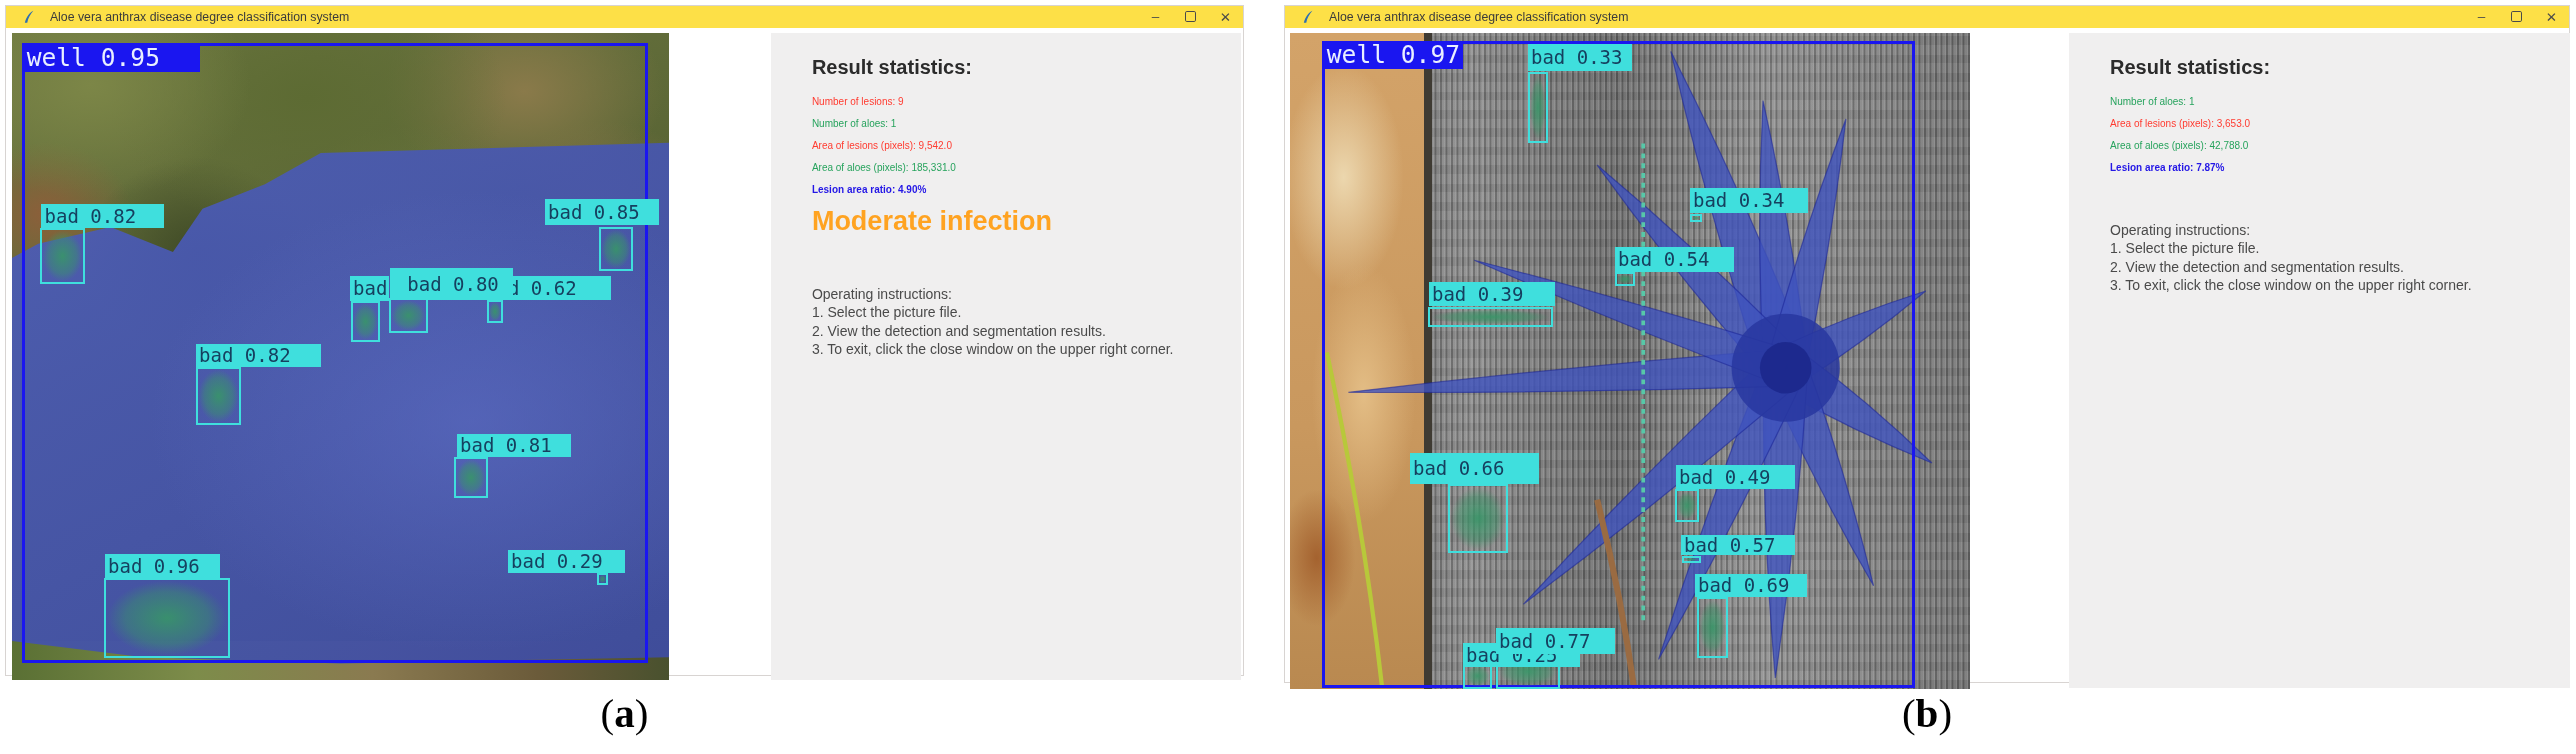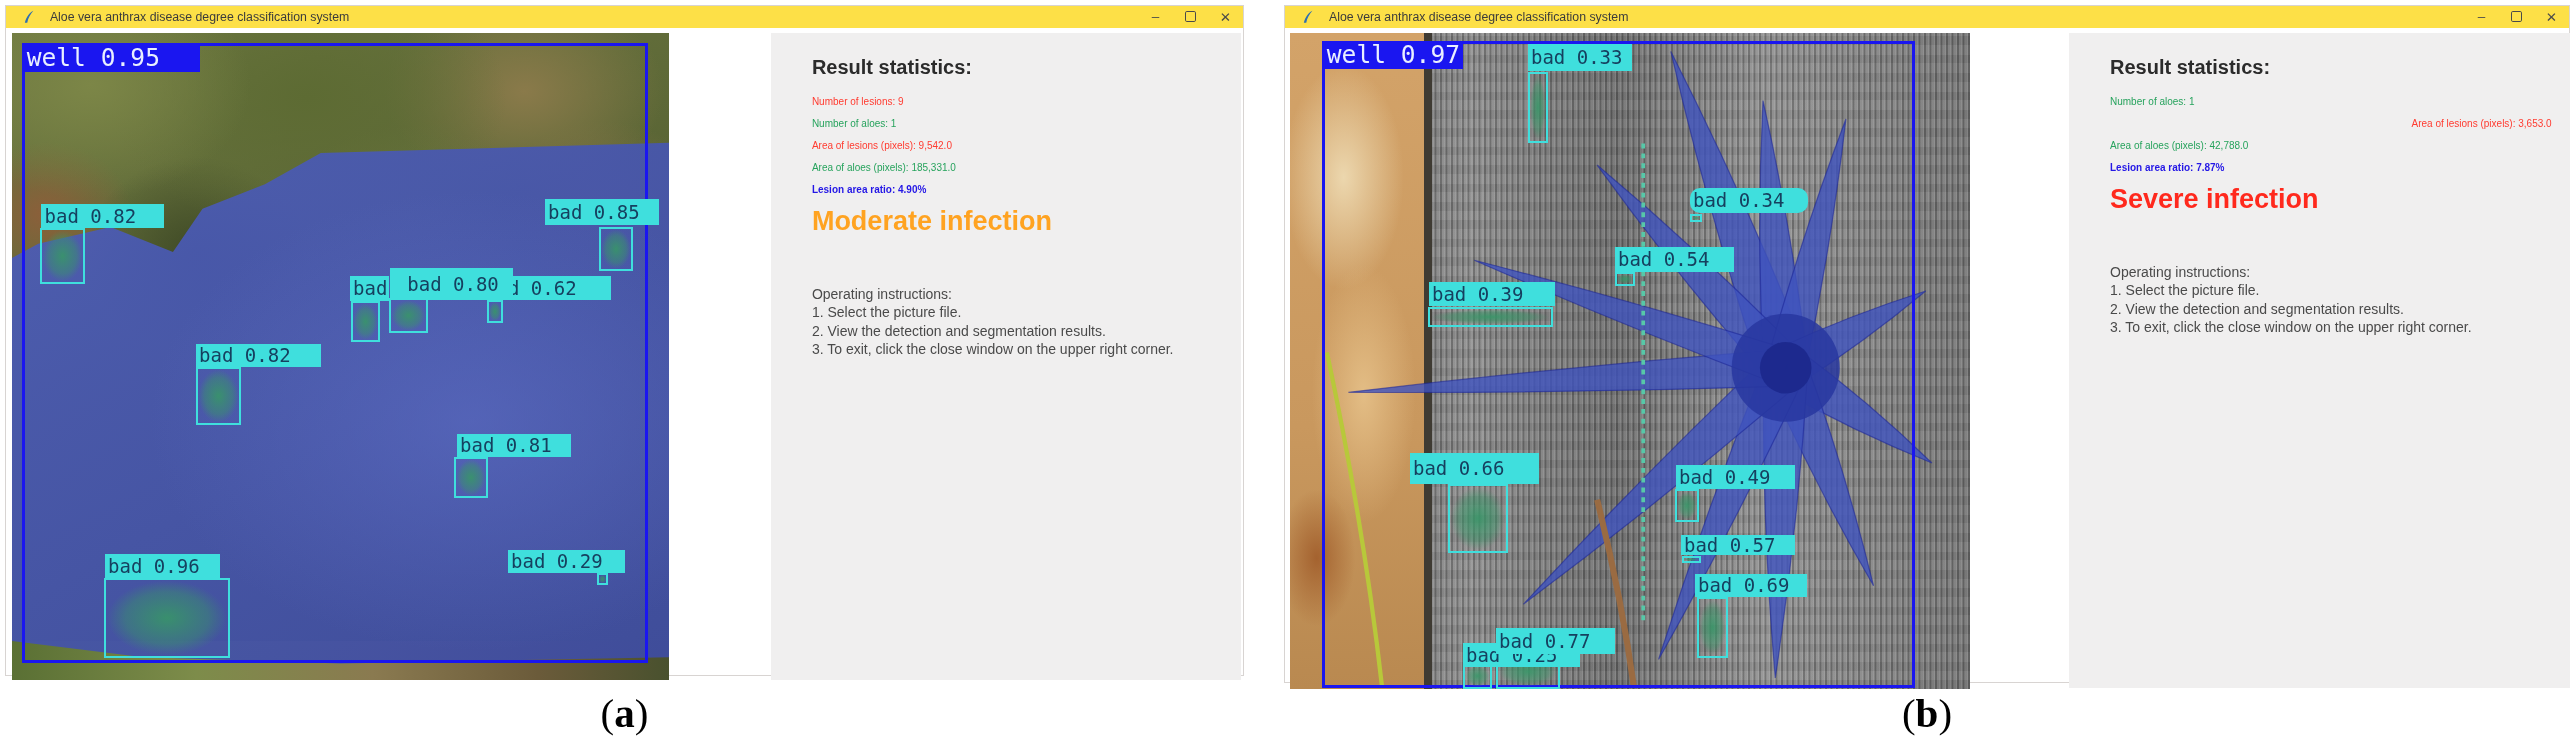--- a/index.html
+++ b/index.html
@@ -183,41 +183,40 @@
           <div class="lbox" style="left: 400px; top: 181px; width: 12.3px; height: 8.6px;"></div>
           <div class="lbox" style="left: 325px; top: 239px; width: 20px; height: 14.7px;"></div>
           <div class="lbox" style="left: 138px; top: 274px; width: 125px; height: 20px;"></div>
           <div class="lbox" style="left: 158px; top: 451px; width: 60px; height: 69px;"></div>
           <div class="lbox" style="left: 385px; top: 456px; width: 24.6px; height: 33px;"></div>
           <div class="lbox" style="left: 392px; top: 523px; width: 19px; height: 7.4px;"></div>
           <div class="lbox" style="left: 407px; top: 564px; width: 31px; height: 61px;"></div>
           <div class="lbox" style="left: 173px; top: 630px; width: 29px; height: 26px;"></div>
           <div class="lbox" style="left: 206px; top: 621px; width: 64px; height: 35px;"></div>
           <div class="chip" style="left: 238px; top: 11.7px; width: 104px; height: 27px; line-height: 27px;">bad 0.33</div>
-          <div class="chip" style="left: 400px; top: 155px; width: 118px; height: 25px; line-height: 25px; border-radius: 10px;">bad 0.34</div>
+          <div class="chip" style="left: 400px; top: 155px; width: 118px; height: 25px; line-height: 25px;">bad 0.34</div>
           <div class="chip" style="left: 325px; top: 214px; width: 119px; height: 25px; line-height: 25px;">bad 0.54</div>
           <div class="chip" style="left: 139px; top: 249px; width: 126px; height: 24.6px; line-height: 24.6px;">bad 0.39</div>
           <div class="chip" style="left: 120px; top: 420px; width: 129px; height: 31px; line-height: 31px;">bad 0.66</div>
           <div class="chip" style="left: 386px; top: 432px; width: 119px; height: 24.6px; line-height: 24.6px;">bad 0.49</div>
           <div class="chip" style="left: 391px; top: 502px; width: 114px; height: 20px; line-height: 20px;">bad 0.57</div>
           <div class="chip" style="left: 405px; top: 541px; width: 112px; height: 23px; line-height: 23px;">bad 0.69</div>
           <div class="chip" style="left: 173px; top: 610px; width: 117px; height: 24.6px; line-height: 24.6px;">bad 0.25</div>
           <div class="chip" style="left: 206px; top: 595px; width: 119px; height: 26px; line-height: 26px;">bad 0.77</div>
           <div class="wellchip" style="left: 32px; top: 8.6px; width: 141px; height: 28px; line-height: 28px;">well 0.97</div>
         </div>
     </div>
     <aside class="stats" style="left:784px;top:4.9px;width:501px;height:655px;">
       <h3>Result statistics:</h3>
       <div>
           <div class="stat-line" style="color: rgb(39, 163, 93);">Number of aloes: 1</div>
-          <div class="stat-line" style="color: rgb(255, 59, 48); text-align: right;">Area of lesions (pixels): 3,653.0</div>
+          <div class="stat-line" style="color: rgb(255, 59, 48);">Area of lesions (pixels): 3,653.0</div>
           <div class="stat-line" style="color: rgb(39, 163, 93);">Area of aloes (pixels): 42,788.0</div>
           <div class="stat-line bold" style="color: rgb(36, 23, 230);">Lesion area ratio: 7.87%</div>
         </div>
-      <div class="verdict" style="color: rgb(255, 41, 29);">Severe infection</div>
       <div class="instructions">
           <div>Operating instructions:</div>
           <div>1. Select the picture file.</div>
           <div>2. View the detection and segmentation results.</div>
           <div>3. To exit, click the close window on the upper right corner.</div>
         </div>
     </aside>
   </div>
 </section>
 <div class="caption" style="left:1284px;top:689px;width:1286px;"><span>(</span><b>b</b><span>)</span></div>

